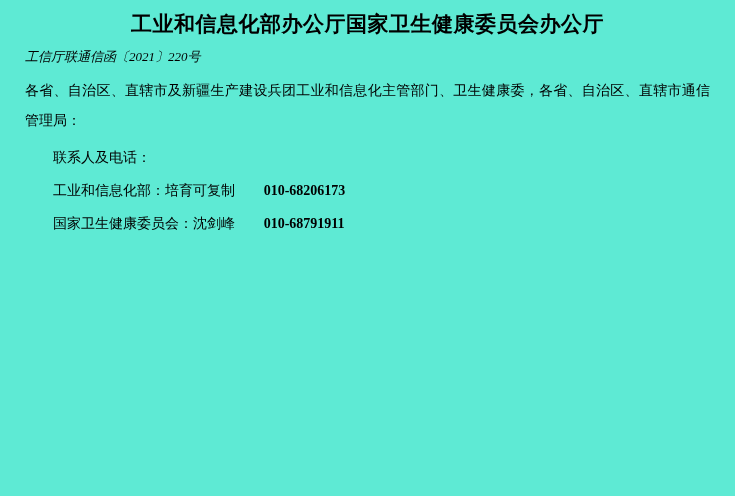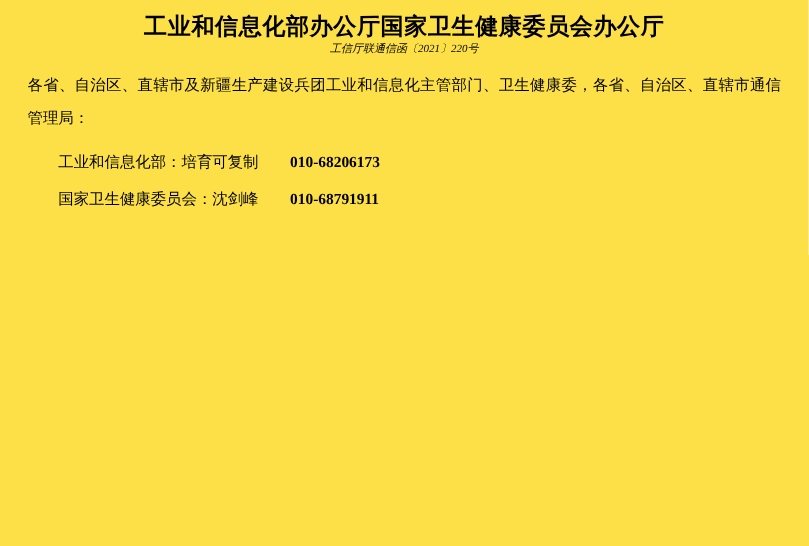--- a/index.html
+++ b/index.html
@@ -6,34 +6,33 @@
   html, body {
     width: 735px; height: 496px;
     background: #ffffff;
     font-family: "Liberation Serif", serif;
     color: #000000;
     overflow: hidden;
   }
   .page {
     width: 735px; height: 496px;
     padding: 12px 25px 0 25px;
-    background: #fde047;
+    background: #5eead4;
   }
   .title-line {
     text-align: center;
     font-size: 21px;
     line-height: 25px;
     font-weight: bold;
     letter-spacing: 0.5px;
   }
   .doc-number {
-    text-align: center;
-    font-size: 10px;
+    font-size: 13px;
     line-height: 15px;
-    margin-top: 0;
+    margin-top: 12px;
     font-style: italic;
   }
   .salutation {
     font-size: 14px;
     line-height: 30px;
     margin-top: 12px;
     text-align: justify;
   }
   .body-para {
     font-size: 14px;
@@ -66,20 +65,21 @@
 <div class="page">
 
   <div class="title-line">工业和信息化部办公厅国家卫生健康委员会办公厅</div>
 
   <div class="doc-number">工信厅联通信函〔2021〕220号</div>
 
   <p class="salutation">各省、自治区、直辖市及新疆生产建设兵团工业和信息化主管部门、卫生健康委，各省、自治区、直辖市通信管理局：</p>
 
 
 
+  <p class="contact-heading">联系人及电话：</p>
 
   <p class="contact-line">
     <span>工业和信息化部：培育可复制</span>
     <span class="phone">010-68206173</span>
   </p>
 
   <p class="contact-line">
     <span>国家卫生健康委员会：沈剑峰</span>
     <span class="phone">010-68791911</span>
   </p>

